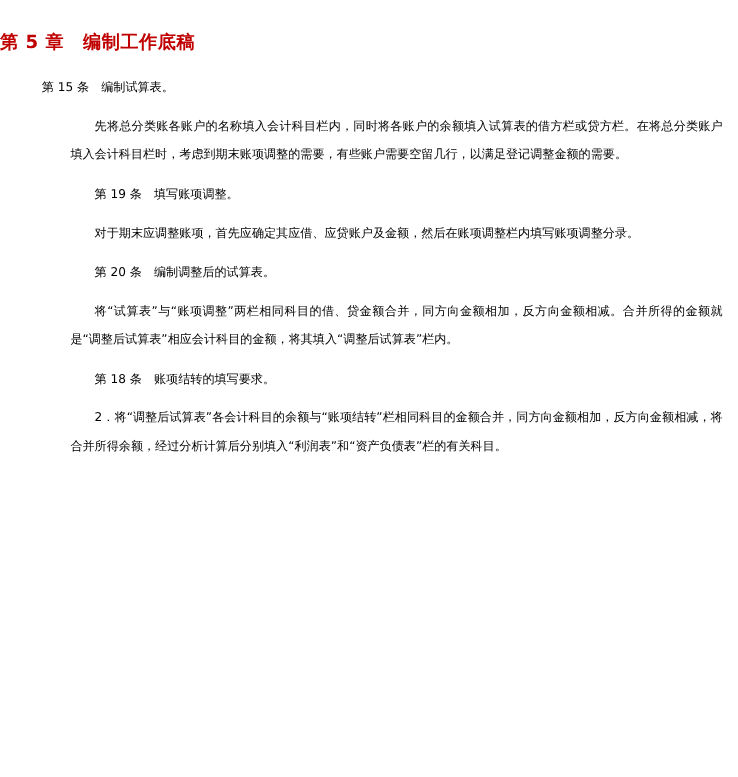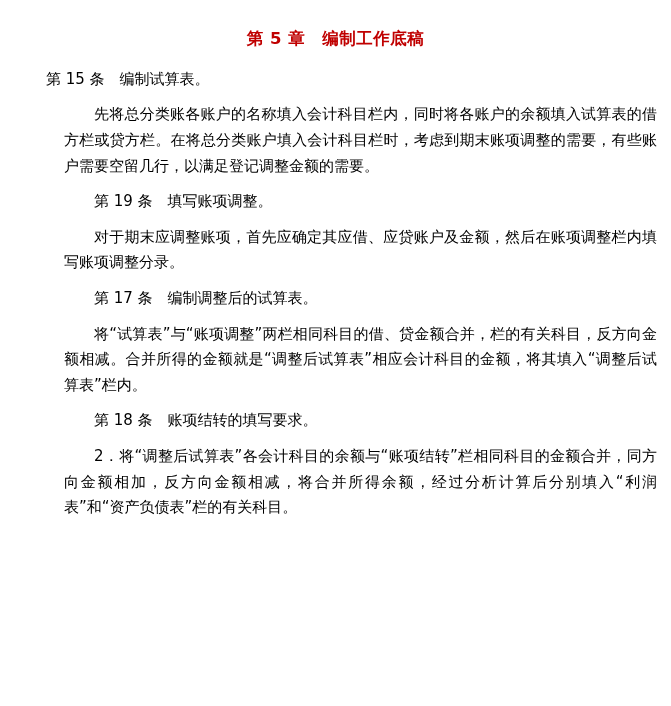--- a/index.html
+++ b/index.html
@@ -17,39 +17,39 @@
   }
   .page {
     position: relative;
     width: 671px;
     height: 706px;
     box-sizing: border-box;
     padding: 0;
     background: #ffffff;
   }
   .doc-title {
-    text-align: center;
+    text-align: left;
     color: #c00000;
     font-weight: bold;
     font-size: 16.5px;
     letter-spacing: 0.5px;
     margin: 0;
     padding-top: 29px;
     padding-bottom: 0;
     line-height: 1.2;
     white-space: pre;
   }
   .body-block {
     padding: 0 14px 0 16px;
     margin-top: 18px;
   }
   p.para {
     margin: 0 0 0 0;
     padding: 0;
-    font-size: 15px;
+    font-size: 11px;
     line-height: 25.6px;
     text-align: justify;
     text-justify: inter-ideograph;
     text-indent: 2em;
     color: #000000;
     word-break: break-all;
     white-space: normal;
   }
   p.para + p.para {
     margin-top: 10px;
@@ -70,23 +70,23 @@
   <div class="body-block">
 
     <p class="para heading-para">第 15 条　编制试算表。</p>
 
     <p class="para">先将总分类账各账户的名称填入会计科目栏内，同时将各账户的余额填入试算表的借方栏或贷方栏。在将总分类账户填入会计科目栏时，考虑到期末账项调整的需要，有些账户需要空留几行，以满足登记调整金额的需要。</p>
 
     <p class="para heading-para">第 19 条　填写账项调整。</p>
 
     <p class="para">对于期末应调整账项，首先应确定其应借、应贷账户及金额，然后在账项调整栏内填写账项调整分录。</p>
 
-    <p class="para heading-para">第 17 条　编制调整后的试算表。</p>
+    <p class="para heading-para">第 20 条　编制调整后的试算表。</p>
 
-    <p class="para">将“试算表”与“账项调整”两栏相同科目的借、贷金额合并，栏的有关科目，反方向金额相减。合并所得的金额就是“调整后试算表”相应会计科目的金额，将其填入“调整后试算表”栏内。</p>
+    <p class="para">将“试算表”与“账项调整”两栏相同科目的借、贷金额合并，同方向金额相加，反方向金额相减。合并所得的金额就是“调整后试算表”相应会计科目的金额，将其填入“调整后试算表”栏内。</p>
 
     <p class="para heading-para">第 18 条　账项结转的填写要求。</p>
 
 
     <p class="para">2．将“调整后试算表”各会计科目的余额与“账项结转”栏相同科目的金额合并，同方向金额相加，反方向金额相减，将合并所得余额，经过分析计算后分别填入“利润表”和“资产负债表”栏的有关科目。</p>
 
   </div>
 </div>
 
 </body></html>

